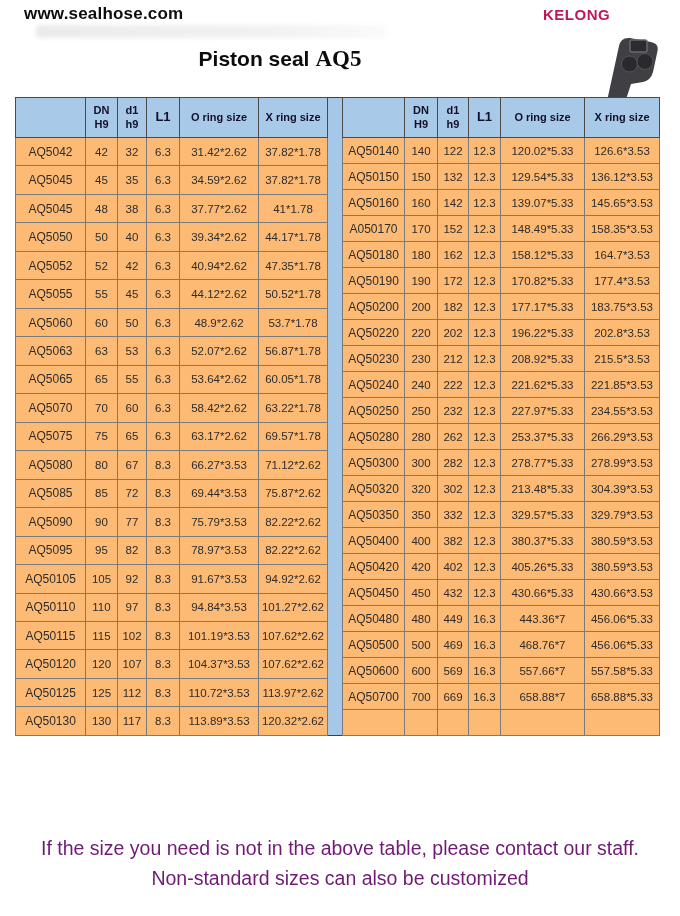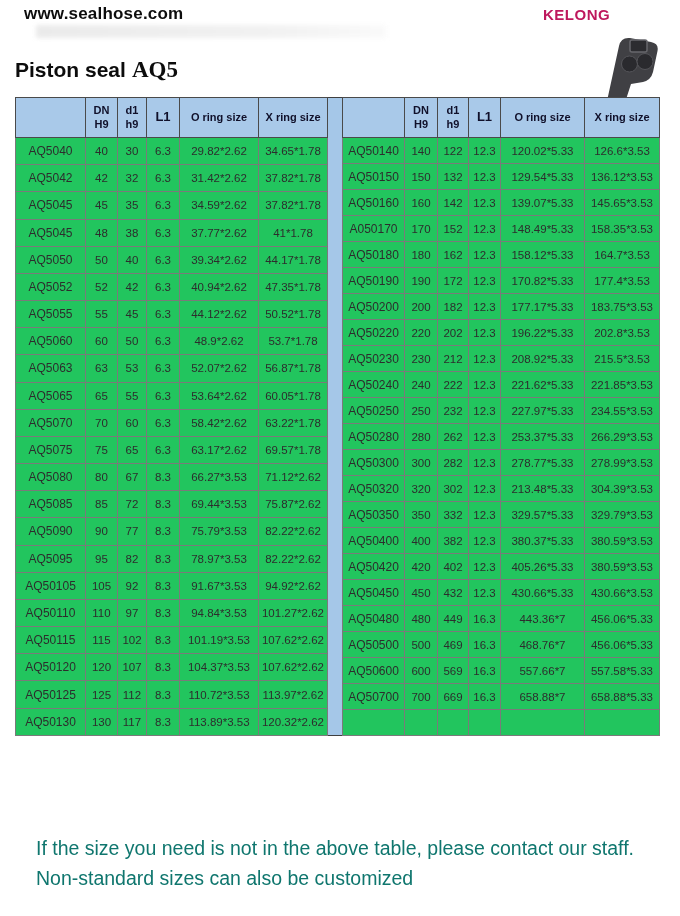--- a/index.html
+++ b/index.html
@@ -22,62 +22,62 @@
   .brand{
     position:absolute;left:543px;top:6px;
     font-size:15px;font-weight:bold;letter-spacing:0.5px;color:#be185d;
   }
   .smudge{
     position:absolute;left:36px;top:25px;width:350px;height:13px;
     background:linear-gradient(90deg,#e6e6e6 0%,#efefef 70%,#f9f9f9 100%);
     filter:blur(2px);opacity:.8;
   }
   .title{
-    position:absolute;left:0;top:42px;width:552px;margin:15px;
-    text-align:left;font-size:21px;font-weight:bold;color:#0c0c0c;
+    position:absolute;left:0;top:42px;width:552px;margin:4px;
+    text-align:center;font-size:21px;font-weight:bold;color:#0c0c0c;
   }
   .title .model{
     font-family:"Liberation Serif", serif;font-size:23px;font-weight:bold;
     margin-left:6px;
   }
   .product-photo{
     position:absolute;left:594px;top:33px;
   }
   .tables{
     position:absolute;left:15px;top:97px;width:645px;
     display:flex;align-items:stretch;
   }
   .gap-col{
     width:16px;background:var(--gap-bg);
     border-top:1px solid var(--outer-border);
     border-bottom:1px solid var(--outer-border);
   }
   table.spec{
     border-collapse:collapse;table-layout:fixed;
     border:1px solid var(--outer-border);
-    background:#22c55e;
+    background:#fdba74;
   }
   table.spec.left{width:312px;}
   table.spec.right{width:317px;}
   table.spec th{
     background:var(--header-bg);color:var(--header-text);
     font-size:11px;font-weight:bold;line-height:1.25;
     height:39px;padding:0 1px;text-align:center;vertical-align:middle;
     border:1px solid #4a4a4a;
   }
   table.spec td{
     height:25px;padding:0 1px;text-align:center;vertical-align:middle;
     font-size:11.5px;color:var(--cell-text);
     border:1px solid var(--border);
     white-space:nowrap;overflow:hidden;
   }
   table.spec td:first-child{font-size:12px;}
   .footer-note{
     position:absolute;left:36px;top:833px;width:608px;margin:0;
-    font-size:19.5px;line-height:1.55;color:#0f766e;
+    text-align:center;font-size:19.5px;line-height:1.55;color:#701a75;
   }
 </style>
 </head>
 <body>
 
 <div class="site-url">www.sealhose.com</div>
 <div class="brand">KELONG</div>
 <div class="smudge"></div>
 
 <h1 class="title"><span>Piston seal</span><span class="model">AQ5</span></h1>
@@ -104,28 +104,20 @@
         <th></th>
         <th><span>DN</span><br><span>H9</span></th>
         <th><span>d1</span><br><span>h9</span></th>
         <th style="font-size:13px;">L1</th>
         <th>O ring size</th>
         <th>X ring size</th>
       </tr>
     </thead>
     <tbody>
         <tr>
-          <td>AQ5040</td>
-          <td>40</td>
-          <td>30</td>
-          <td>6.3</td>
-          <td>29.82*2.62</td>
-          <td>34.65*1.78</td>
-        </tr>
-        <tr>
           <td>AQ5042</td>
           <td>42</td>
           <td>32</td>
           <td>6.3</td>
           <td>31.42*2.62</td>
           <td>37.82*1.78</td>
         </tr>
         <tr>
           <td>AQ5045</td>
           <td>45</td>

